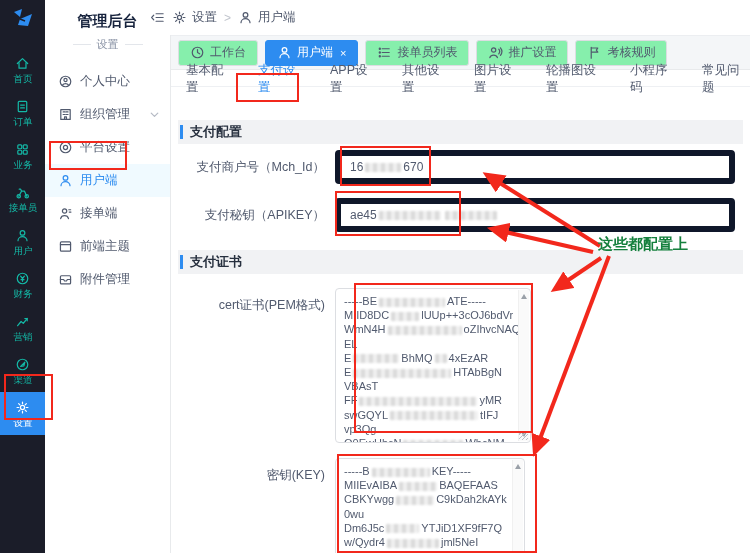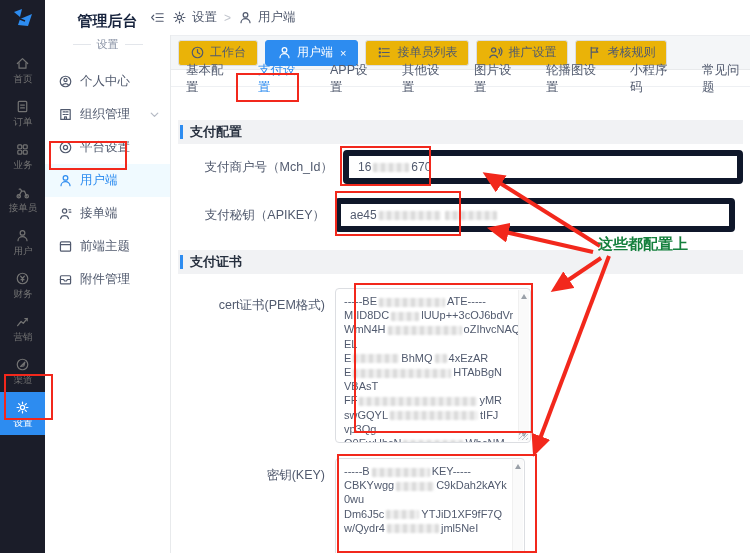--- a/index.html
+++ b/index.html
@@ -5,21 +5,21 @@
   * { margin:0; padding:0; box-sizing:border-box; }
   html,body { width:750px; height:553px; }
   body { font-family:"Liberation Sans","DejaVu Sans",sans-serif; background:#fff; position:relative; overflow:hidden; color:#515a6e; }
   .icon { display:inline-flex; align-items:center; justify-content:center; }
   .icon svg { display:block; }
 
   
   .rail { position:absolute; left:0; top:0; width:45px; height:553px; background:#1b1d29; z-index:5; }
   .rail-logo { height:36px; display:flex; align-items:center; justify-content:center; }
   .rail-items { padding-top:12px; }
-  .rail-item { height:43px; display:flex; flex-direction:column; align-items:center; justify-content:center; gap:2px; color:#737373; cursor:pointer; }
+  .rail-item { height:43px; display:flex; flex-direction:column; align-items:center; justify-content:center; gap:2px; color:#14b8a6; cursor:pointer; }
   .rail-item .lbl { font-size:10px; line-height:11px; letter-spacing:0; transform:scale(.95); white-space:nowrap; }
   .rail-item.active { background:#2d8cf0; color:#fff; }
 
   
   .submenu { position:absolute; left:45px; top:0; width:126px; height:553px; background:#fff; border-right:1px solid #e8eaec; z-index:4; }
   .submenu-title { text-align:center; padding-top:12px; font-size:15px; font-weight:bold; color:#17233d; }
   .submenu-sub { display:flex; align-items:center; justify-content:center; gap:6px; margin-top:6px; font-size:11px; color:#8a93a5; }
   .submenu-sub:before,.submenu-sub:after { content:""; width:18px; height:1px; background:#e3e6eb; }
   .submenu-items { padding-top:13px; }
   .sm-item { height:33px; display:flex; align-items:center; gap:7px; padding:0 8px 0 13px; font-size:12.5px; color:#515a6e; cursor:pointer; white-space:nowrap; }
@@ -27,21 +27,21 @@
   .sm-item.active { background:#f0faff; color:#2d8cf0; }
   .sm-item .chev { color:#b5bac4; }
 
   
   .topbar { position:absolute; left:146px; top:0; width:604px; height:35px; background:#fff; display:flex; align-items:center; gap:7px; padding-left:4px; z-index:6; font-size:12.5px; }
   .crumb { display:flex; align-items:center; gap:5px; color:#515a6e; }
   .crumb .sep { color:#c0c4cc; margin:0 2px; font-size:12px; }
 
   
   .tabsrow { position:absolute; left:171px; top:35px; width:579px; height:35px; background:#f4f6f8; border-top:1px solid #eceef1; border-bottom:1px solid #e8eaec; display:flex; align-items:center; gap:7px; padding-left:7px; overflow:hidden; z-index:3; }
-  .tabbtn { height:26px; display:flex; align-items:center; gap:5px; padding:0 11px; background:#eab308; border:1px solid #dcdee2; border-radius:3px; font-size:12px; color:#515a6e; cursor:pointer; white-space:nowrap; flex:none; }
+  .tabbtn { height:26px; display:flex; align-items:center; gap:5px; padding:0 11px; background:#86efac; border:1px solid #dcdee2; border-radius:3px; font-size:12px; color:#515a6e; cursor:pointer; white-space:nowrap; flex:none; }
   .tabbtn.active { background:#2d8cf0; border-color:#2d8cf0; color:#fff; }
   .tabbtn .close { font-size:11px; margin-left:2px; }
 
   
   .subnav { position:absolute; left:171px; top:71px; width:579px; height:16px; background:#fff; border-bottom:1px solid #eef0f3; display:flex; align-items:center; gap:24px; padding-left:15px; font-size:12.5px; z-index:3; }
   .subnav .sn-item { color:#515a6e; cursor:pointer; }
   .subnav .sn-item.active { color:#2d8cf0; }
 
   
   .content { position:absolute; left:171px; top:103px; width:579px; height:450px; background:#fff; overflow:hidden; z-index:2; }
@@ -330,21 +330,21 @@
     <span class="sn-item">小程序码</span>
     <span class="sn-item">常见问题</span>
   </div>
 
 <main class="content">
   <div class="secband" style="top:17px">
     <span class="bar"></span>
     <span class="sectitle">支付配置</span>
   </div>
 
-  <div class="frow" style="top:47px;left:8px">
+  <div class="frow" style="top:47px;left:0">
     <div class="flabel" style="line-height:34px">支付商户号（Mch_Id）</div>
     <div class="finput" id="mch-value">
         <span class="t">16</span>
         <span class="redact" style="width: 36px;"></span>
         <span class="t">670</span>
       </div>
   </div>
 
   <div class="frow" style="top:95px;left:0">
     <div class="flabel" style="line-height:34px">支付秘钥（APIKEY）</div>
@@ -382,20 +382,21 @@
         </div>
       <div class="rsz"></div>
     </div>
   </div>
 
   <div class="frow" style="top:355px;left:0">
     <div class="flabel" style="padding-top:9px">密钥(KEY)</div>
     <div class="ftext" style="width:190px;height:110px">
       <div id="key-lines">
           <div class="ln"><span class="t">-----B</span><span class="redact" style="width: 58px;"></span><span class="t">KEY-----</span></div>
+          <div class="ln"><span class="t">MIIEvAIBA</span><span class="redact" style="width: 38px;"></span><span class="t">BAQEFAAS</span></div>
           <div class="ln"><span class="t">CBKYwgg</span><span class="redact" style="width: 38px;"></span><span class="t">C9kDah2kAYk</span></div>
           <div class="ln"><span class="t">0wu</span></div>
           <div class="ln"><span class="t">Dm6J5c</span><span class="redact" style="width: 33px;"></span><span class="t">YTJiD1XF9fF7Q</span></div>
           <div class="ln"><span class="t">w/Qydr4</span><span class="redact" style="width: 52px;"></span><span class="t">jml5NeI</span></div>
         </div>
       <div class="sbar">
           <span class="sarr up"></span>
         </div>
     </div>
   </div>

